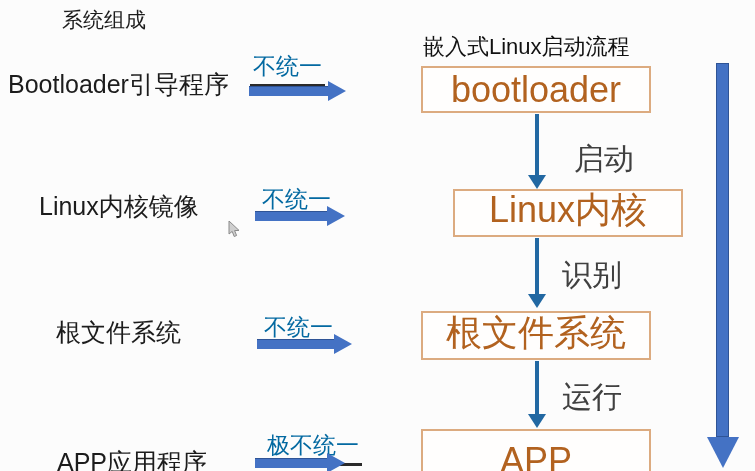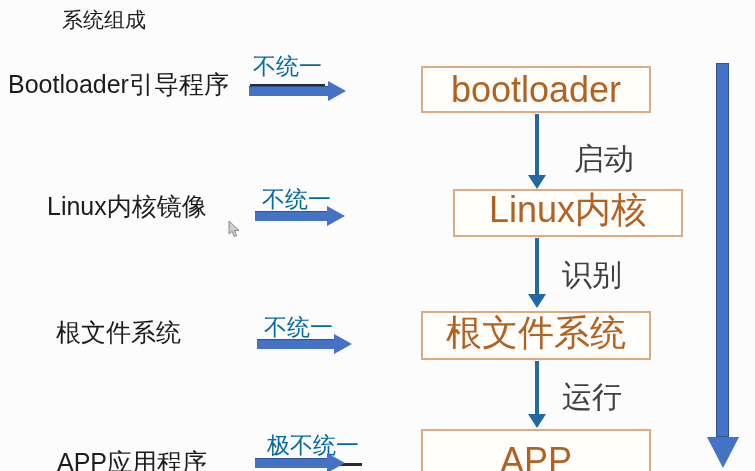--- a/index.html
+++ b/index.html
@@ -55,21 +55,21 @@
   .cursor{position:absolute;left:228px;top:221px;}
 </style>
 </head>
 <body>
 
 <div class="stage">
 
   <div class="txt left-title" style="left:62px;top:6px;">系统组成</div>
 
   <div class="txt left-item" style="left:8px;top:68px;">Bootloader引导程序</div>
-  <div class="txt left-item" style="left:39px;top:190px;margin-left:8px;">Linux内核镜像</div>
+  <div class="txt left-item" style="left:39px;top:190px;">Linux内核镜像</div>
   <div class="txt left-item" style="left:56px;top:316px;">根文件系统</div>
   <div class="txt left-item" style="left:57px;top:446px;">APP应用程序</div>
 
   <div class="cmp-label" style="left:250px;top:51px;">不统一</div>
   <div class="harrow" style="left:249px;top:81px;width:97px;">
     <span class="bar"></span>
       <span class="head"></span>
   </div>
 
   <div class="cmp-label" style="left:259px;top:184px;">不统一</div>
@@ -83,20 +83,21 @@
     <span class="bar"></span>
       <span class="head"></span>
   </div>
 
   <div class="cmp-label" style="left:264px;top:430px;">极不统一</div>
   <div class="harrow" style="left:255px;top:453px;width:90px;">
     <span class="bar"></span>
       <span class="head"></span>
   </div>
 
+  <div class="txt flow-title" style="left:423px;top:32px;">嵌入式Linux启动流程</div>
 
   <div class="fbox" style="top:66px;height:47px;">
     <span>bootloader</span>
   </div>
   <div class="fbox" style="top:189px;height:48px;margin-left:32px;">
     <span>Linux内核</span>
   </div>
   <div class="fbox" style="top:311px;height:49px;">
     <span>根文件系统</span>
   </div>

